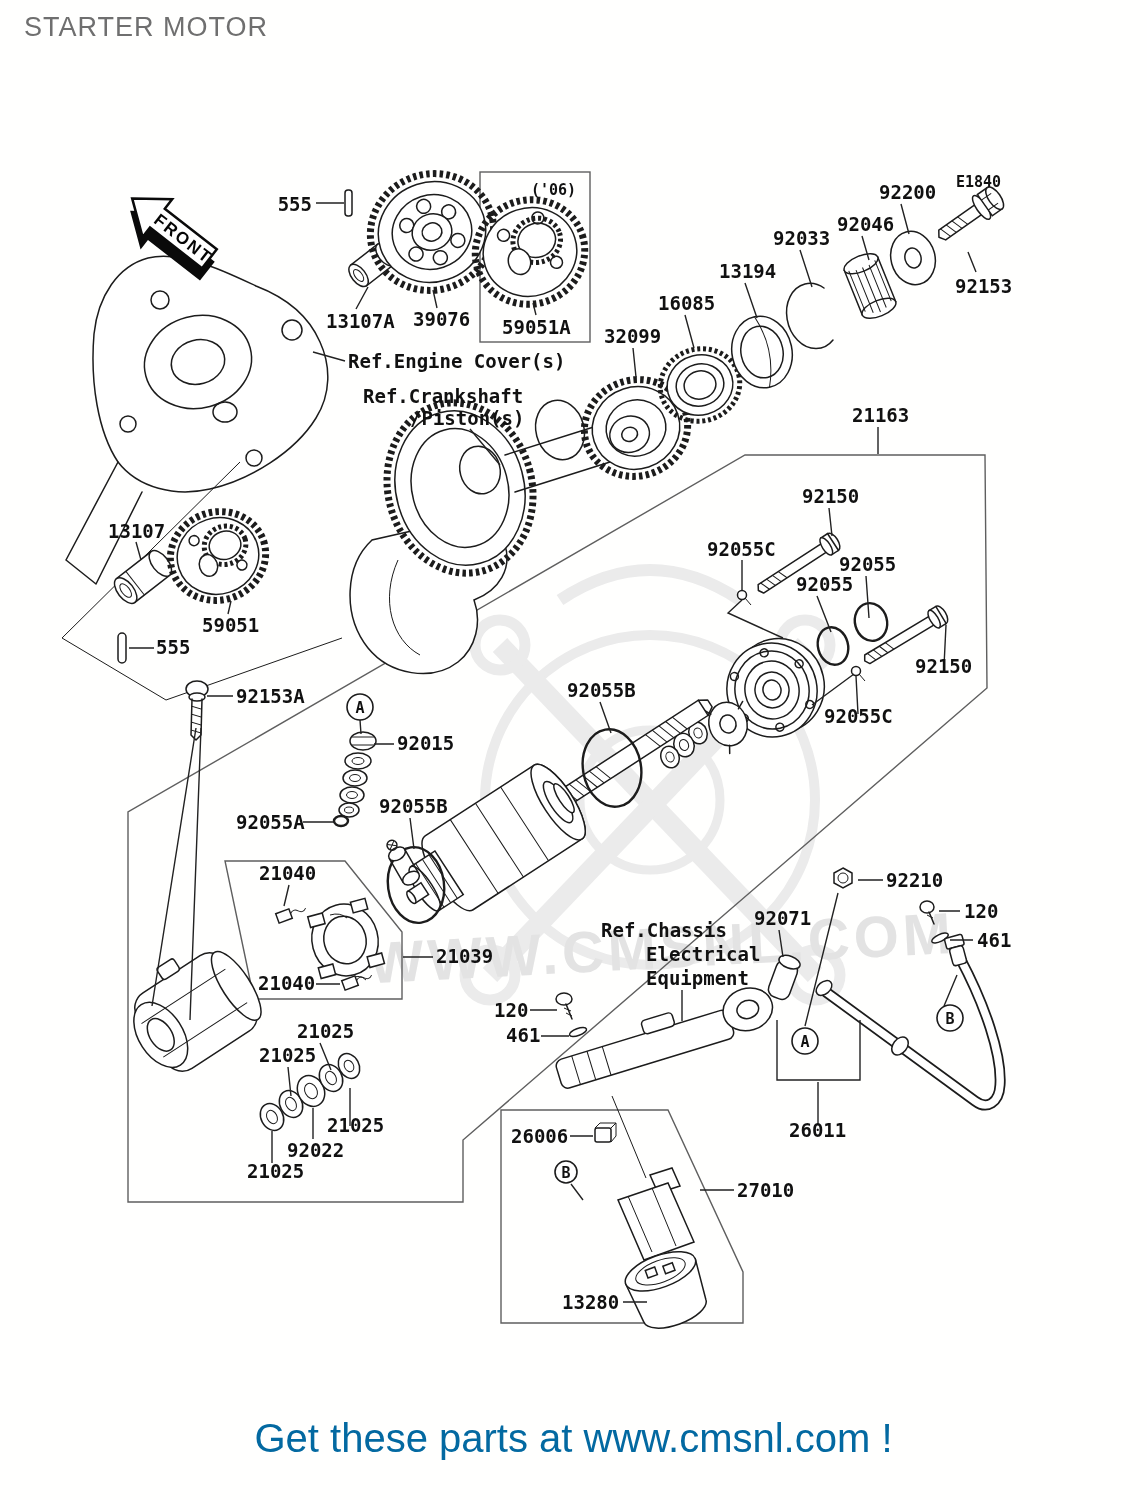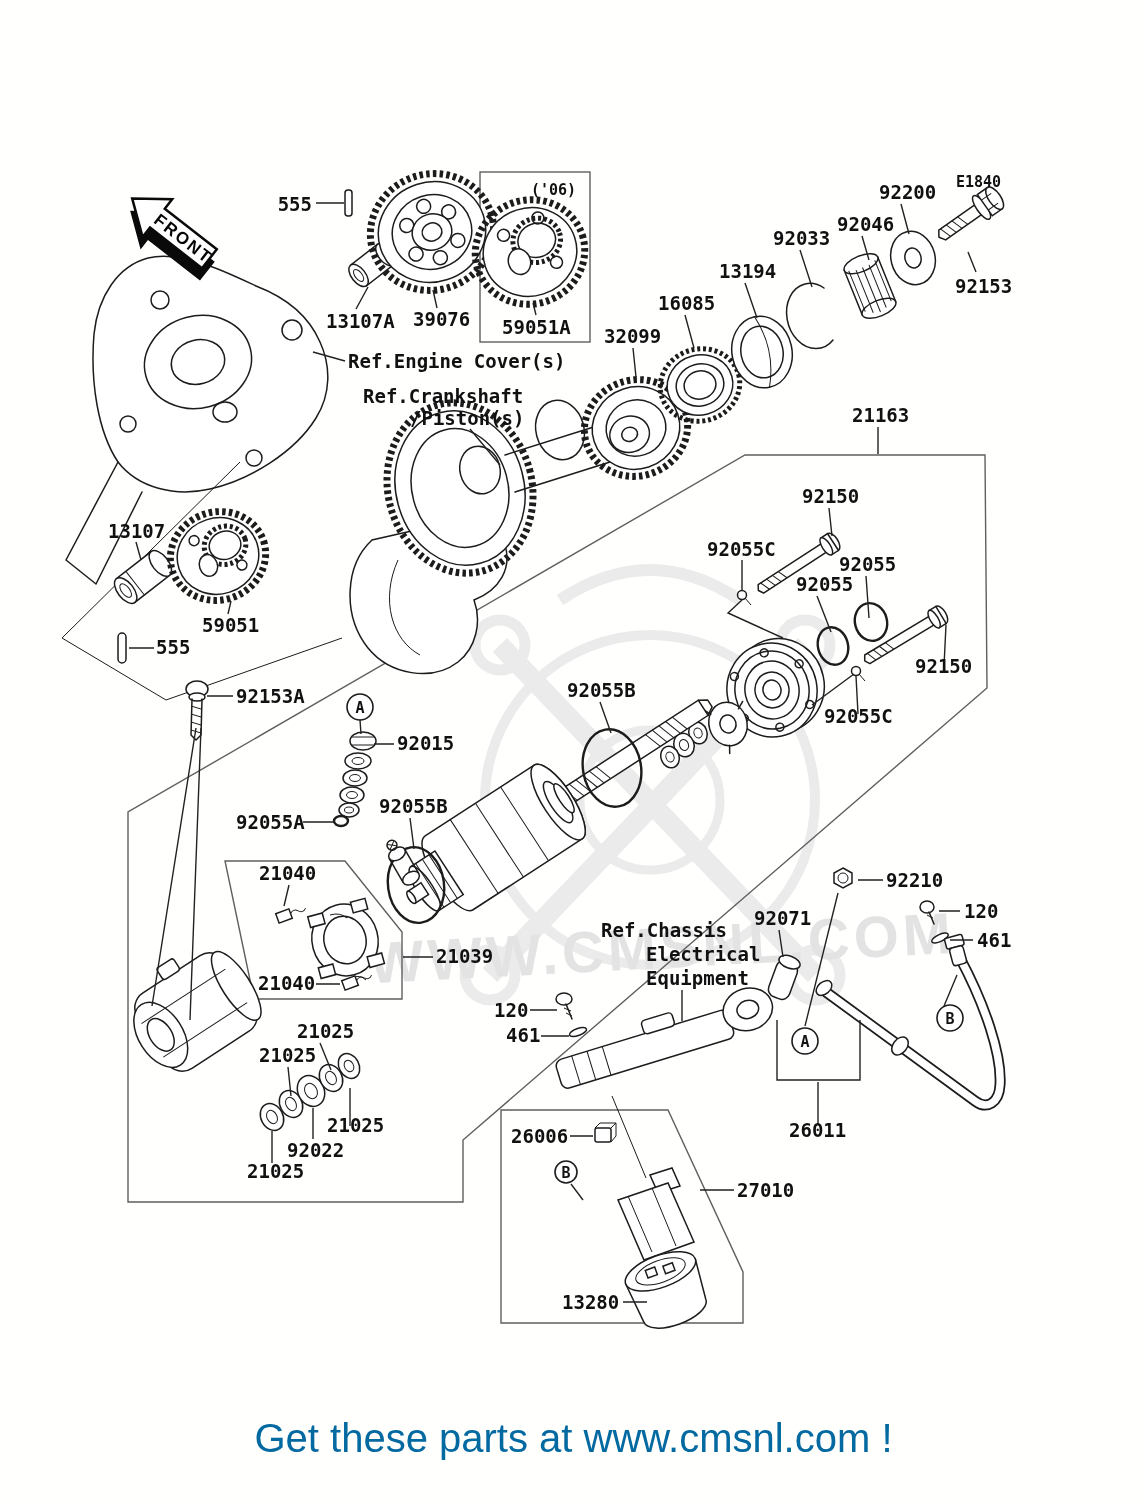--- a/index.html
+++ b/index.html
@@ -25,20 +25,21 @@
   .wm{fill:none;stroke:#ebebeb;}
   .wmtext{font:bold 58px "Liberation Sans",sans-serif;fill:#e3e3e3;letter-spacing:4px;}
   .cable{fill:none;stroke:#1c1c1c;stroke-width:11;stroke-linecap:round;}
   .cable-in{fill:none;stroke:#ffffff;stroke-width:7.5;stroke-linecap:round;}
   .front-text{font:bold 17px "Liberation Sans",sans-serif;letter-spacing:2px;fill:#050505;}
 </style>
 </head>
 <body>
 
 <div class="page">
+  <div class="page-title" style="color: rgb(111, 111, 111);">STARTER MOTOR</div>
 
   <svg width="1147" height="1500" viewBox="0 0 1147 1500">
 
     <g>
       <circle class="wm" cx="650" cy="800" r="165" stroke-width="10"></circle>
       <circle class="wm" cx="650" cy="800" r="70" stroke-width="9"></circle>
       <path class="wm" d="M500,645 L815,975" stroke-width="20"></path>
       <path class="wm" d="M805,645 L490,975" stroke-width="20"></path>
       <circle class="wm" cx="500" cy="645" r="25" stroke-width="11"></circle>
       <circle class="wm" cx="815" cy="975" r="25" stroke-width="11"></circle>

